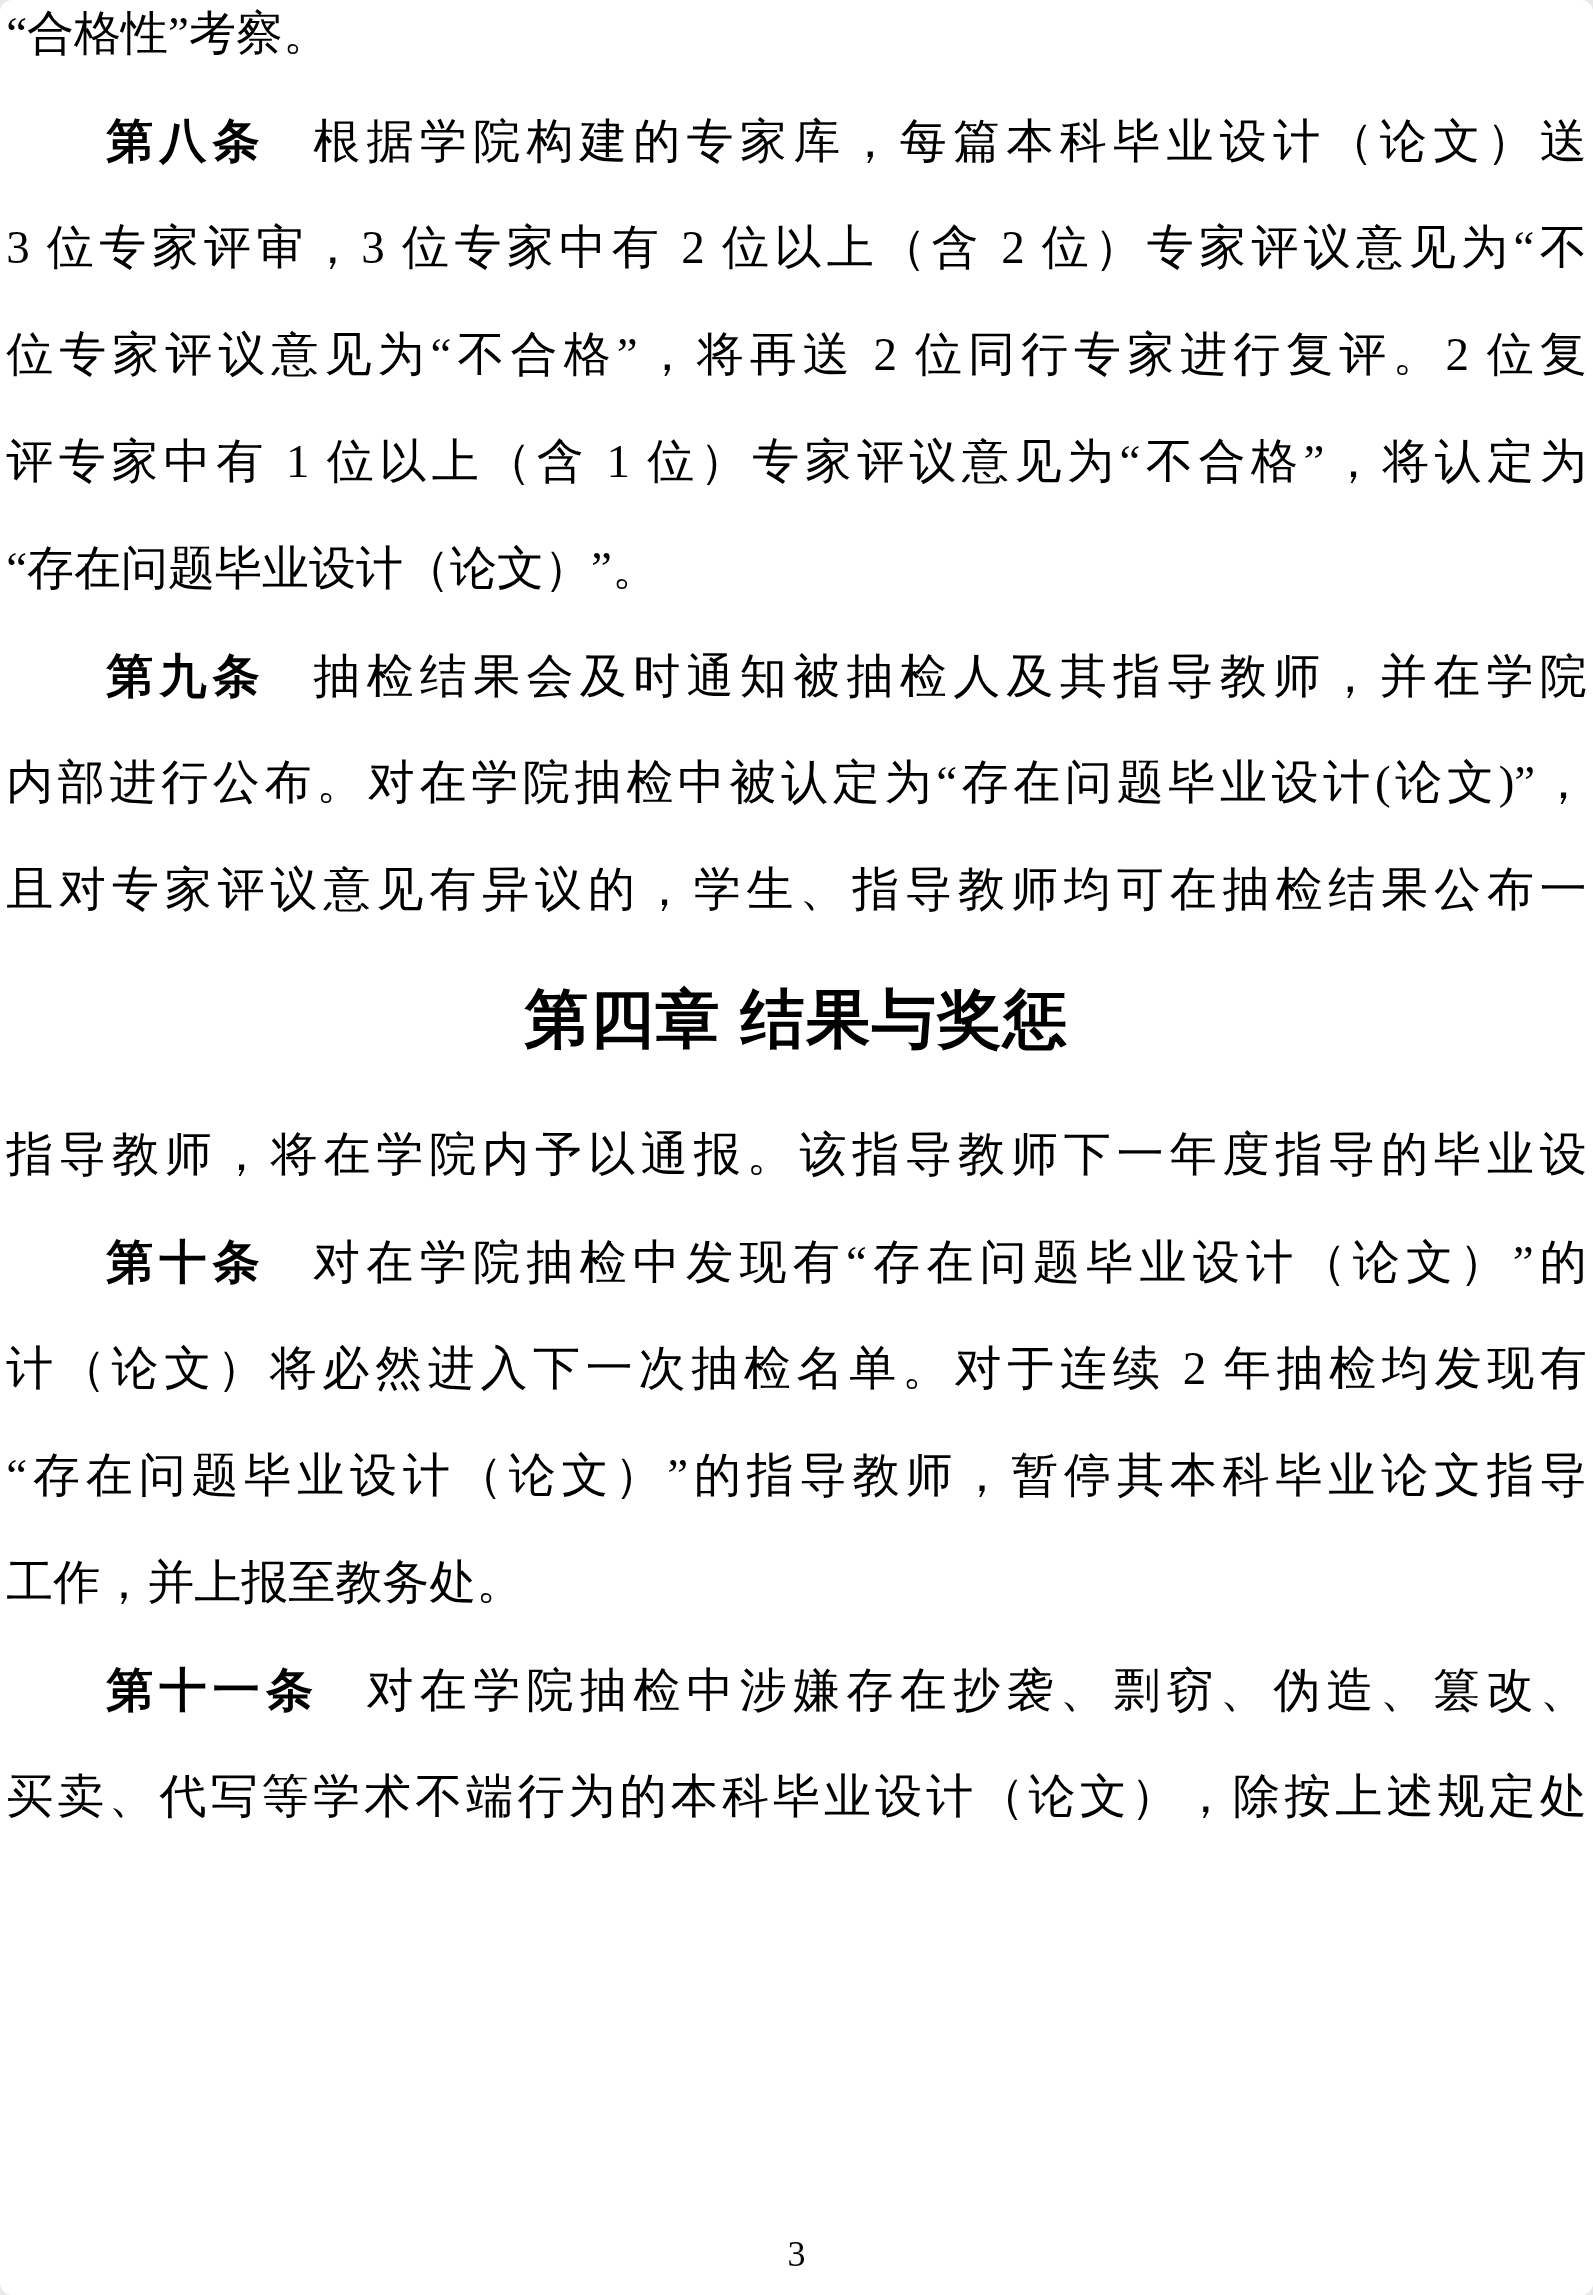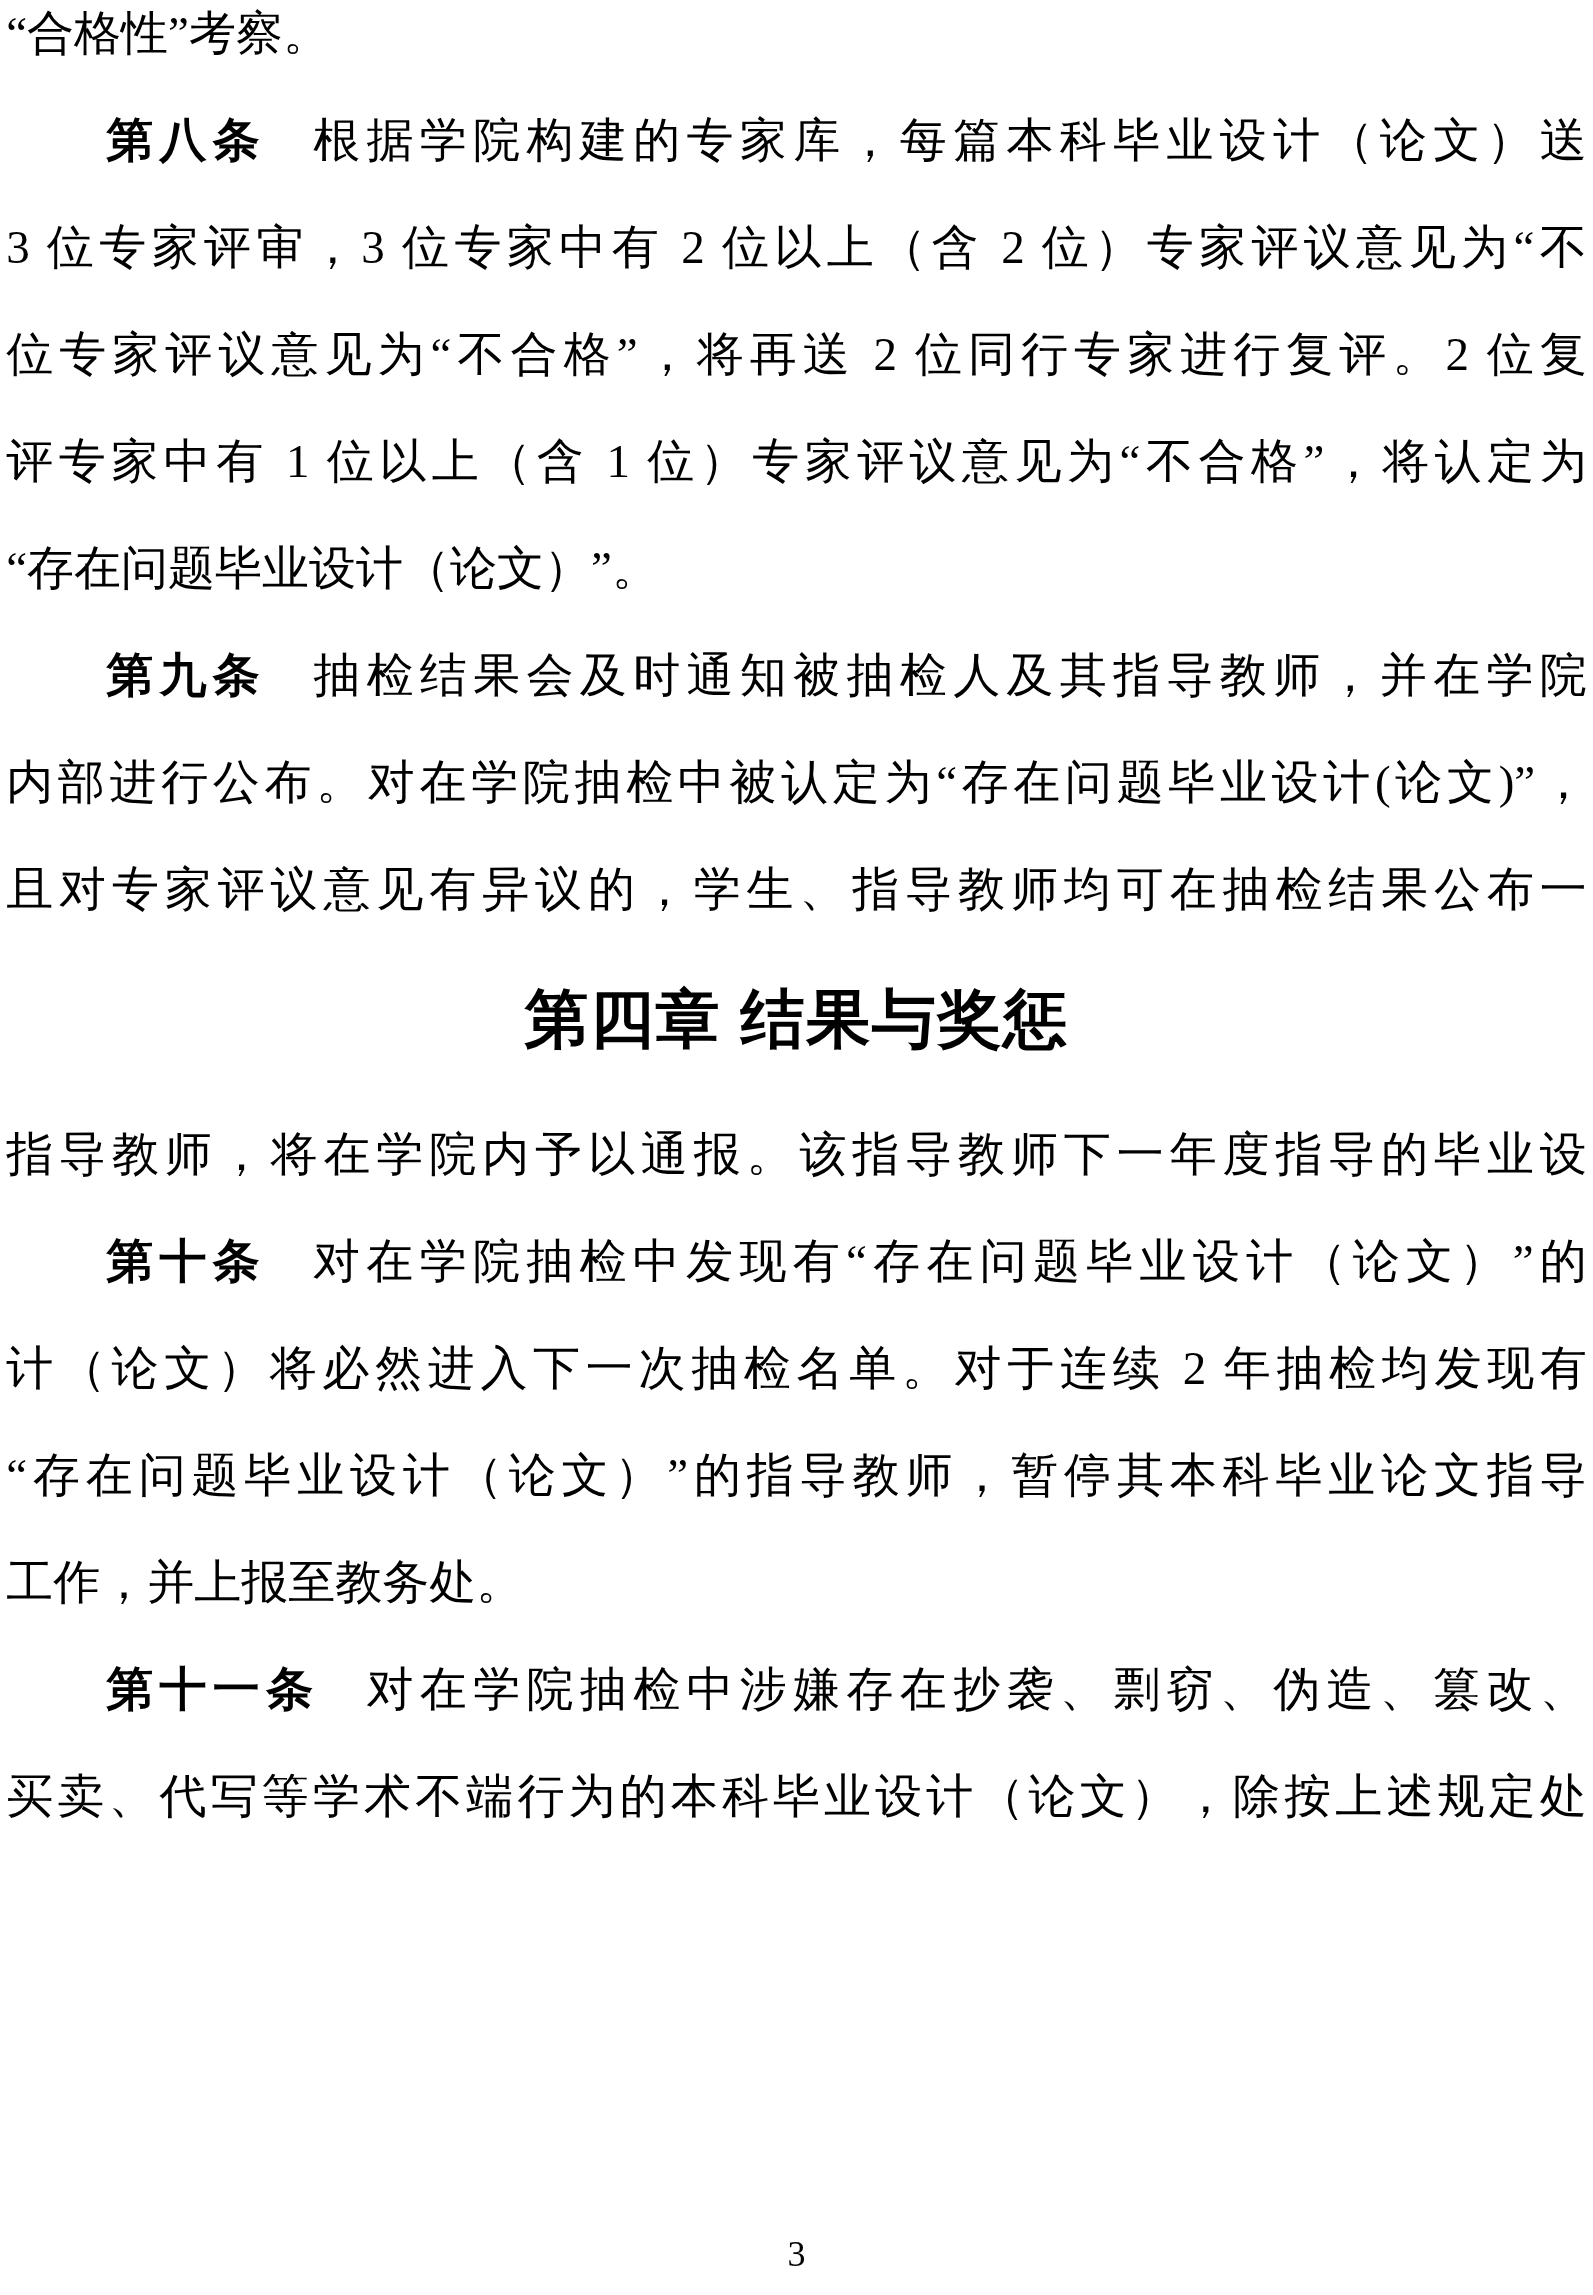--- a/index.html
+++ b/index.html
@@ -9,20 +9,21 @@
   }
   .page {
     position: relative;
     width: 1593px;
     height: 2295px;
     margin: 0 auto;
     background: #ffffff;
     overflow: hidden;
     font-family: "Liberation Serif", "DejaVu Serif", serif;
     color: #000000;
+    border-radius: 12px;
   }
   .content {
     box-sizing: border-box;
     width: 100%;
     padding: 0 6.2px;
     margin-top: -20px;
   }
   .line {
     height: 107px;
     line-height: 107px;
@@ -32,21 +33,21 @@
     white-space: nowrap;
   }
   .line.justify {
     text-align-last: justify;
   }
   .line.indent {
     text-indent: 100px;
   }
   .article-no {
     font-weight: 700;
-    font-family: Liberation Serif, serif;
+    font-family: Liberation Sans, sans-serif;
     margin-right: 47px;
     margin-top: 38px;
   }
   .chapter-heading {
     height: 107px;
     line-height: 107px;
     margin: 23px 0 28px 0;
     font-size: 64px;
     font-weight: 700;
     font-family: "Liberation Sans", "DejaVu Sans", sans-serif;

